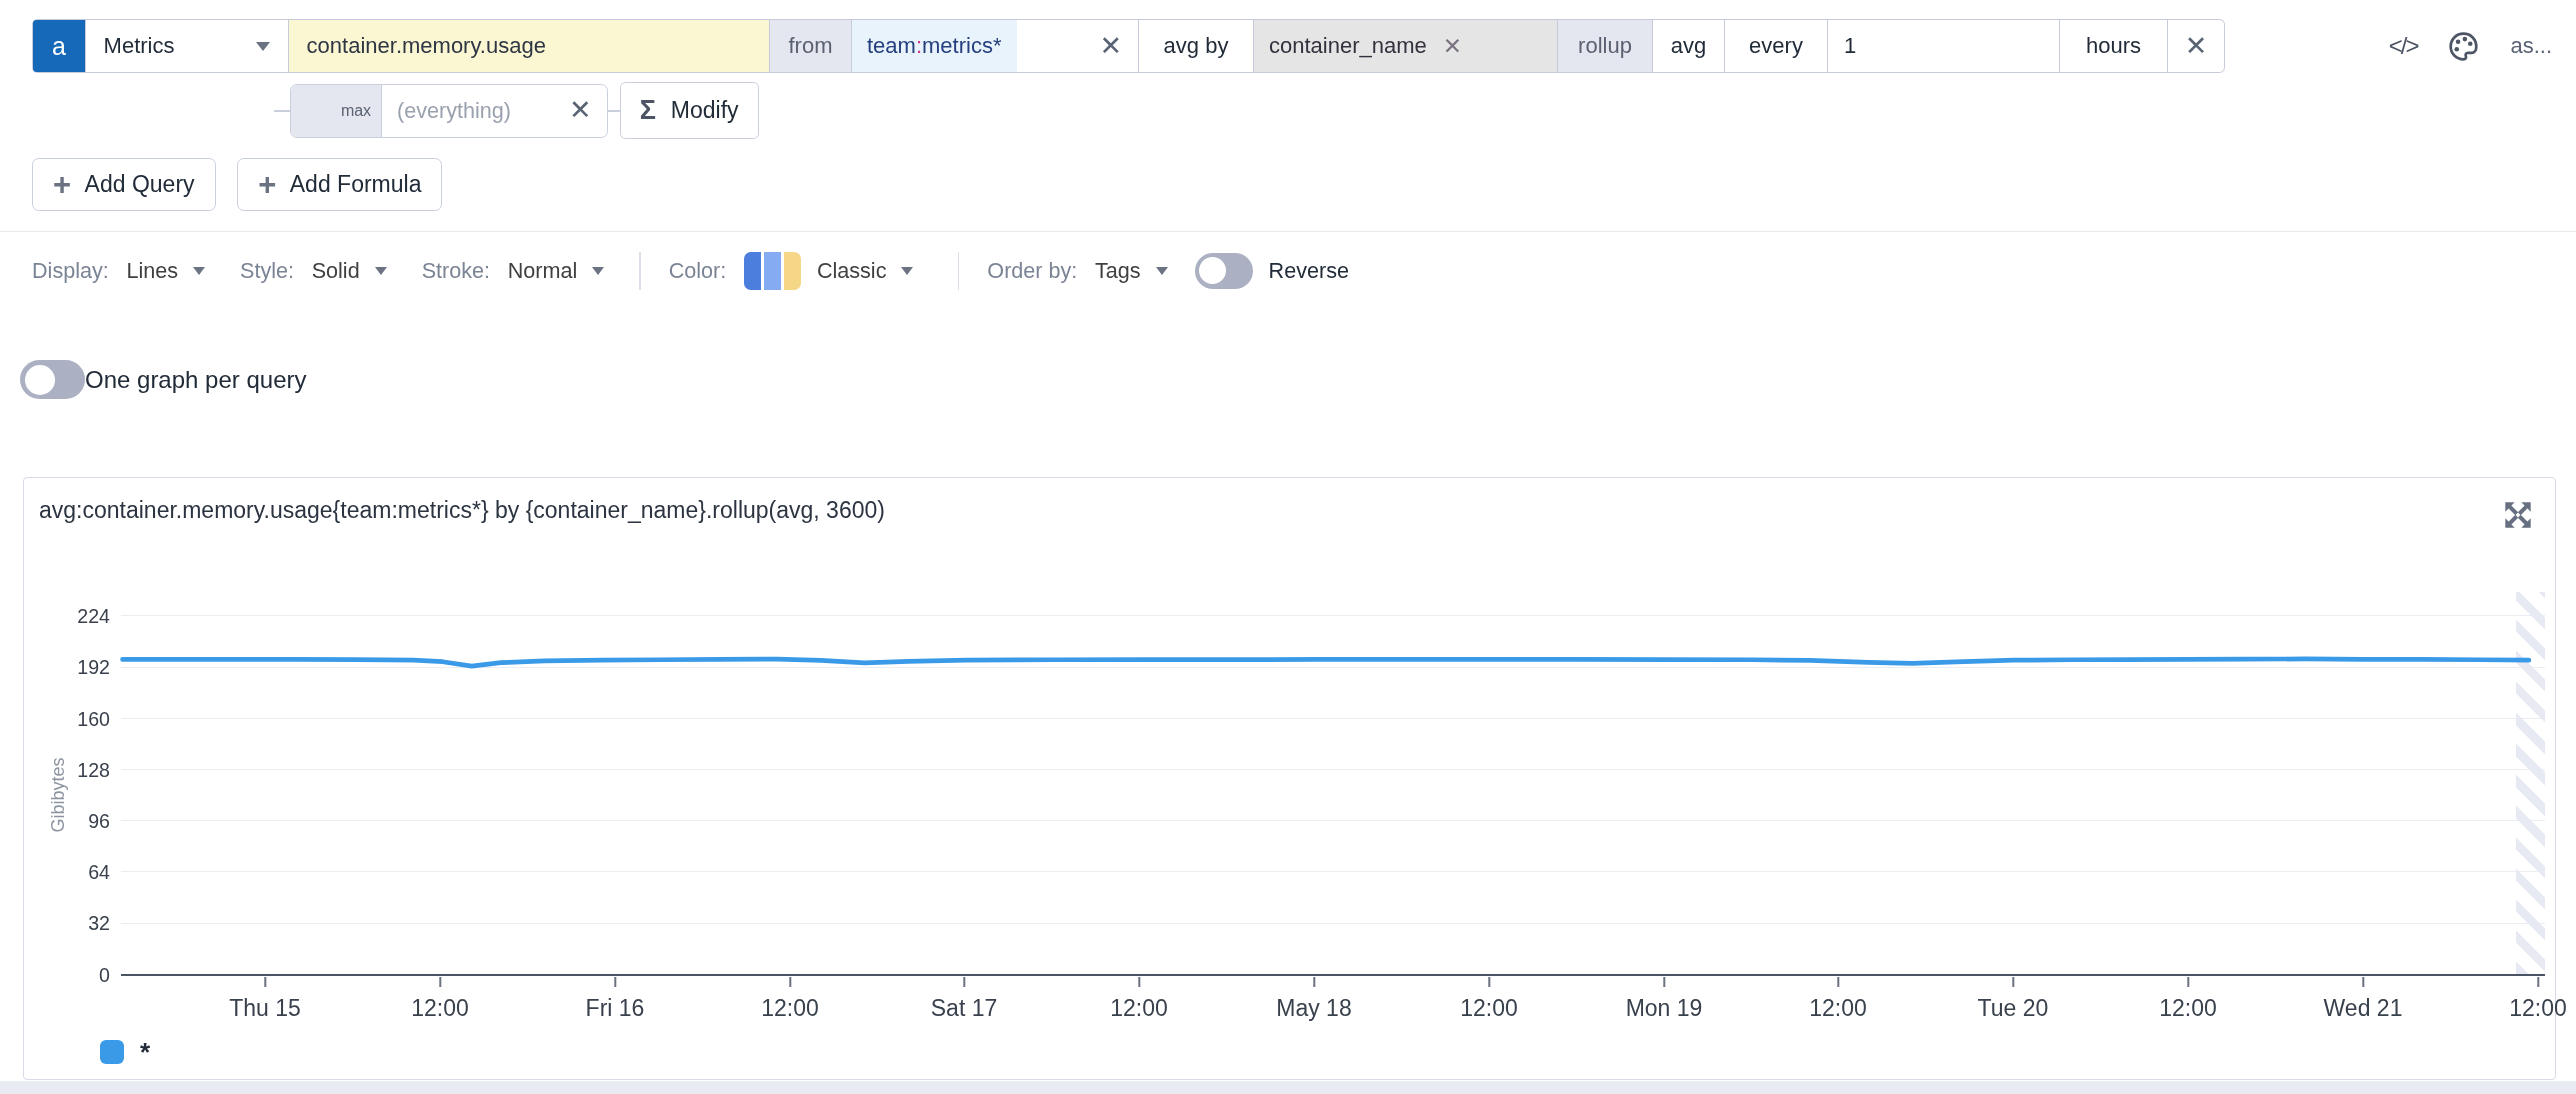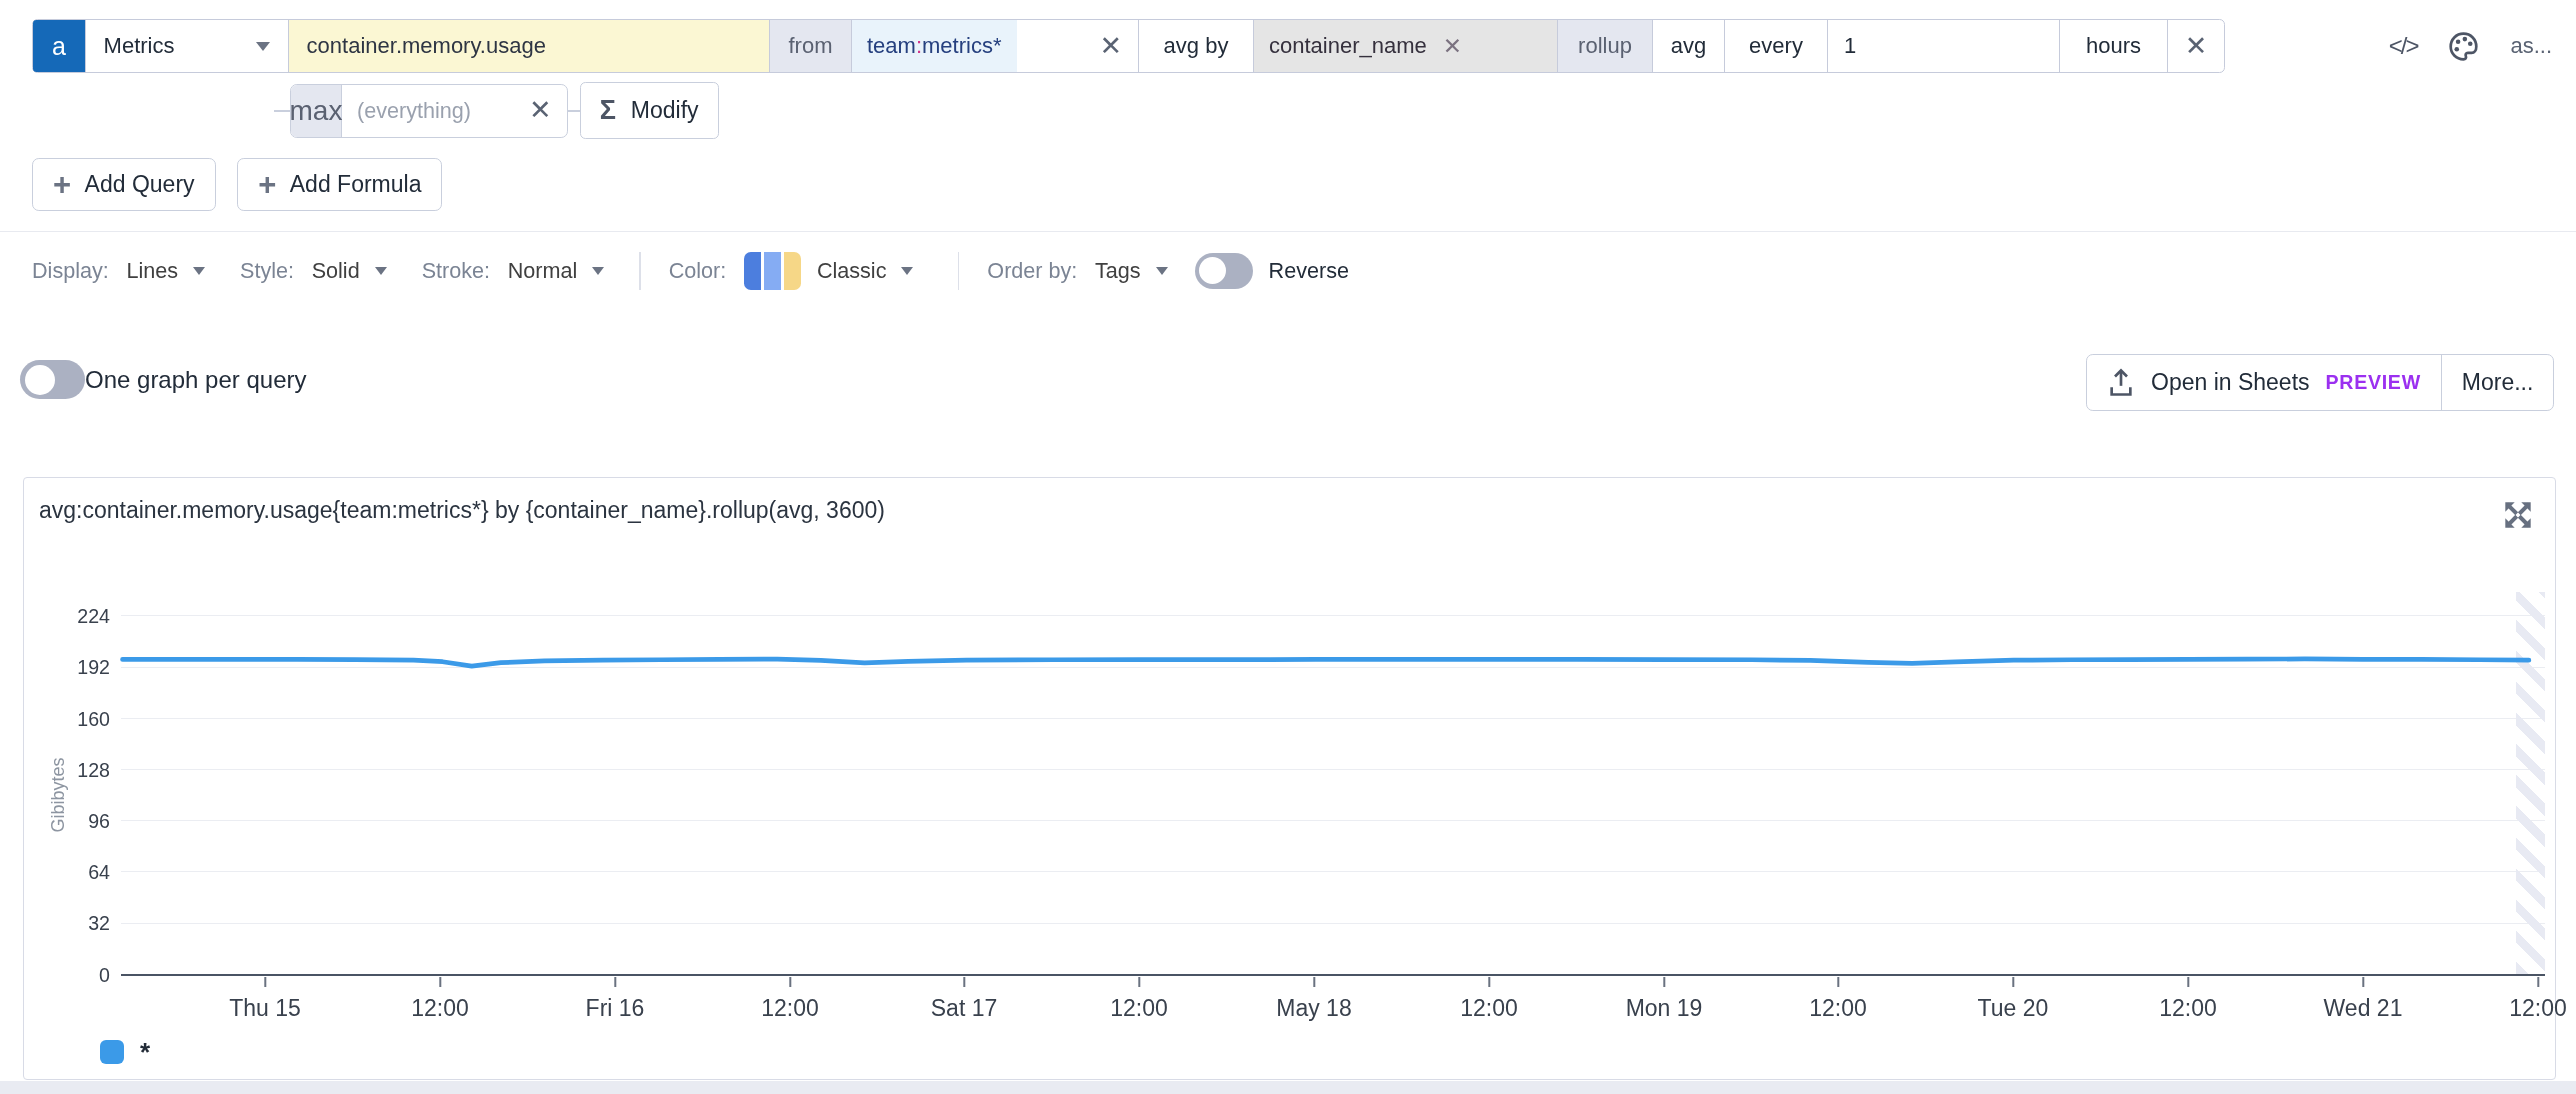--- a/index.html
+++ b/index.html
@@ -31,21 +31,21 @@
             color:#4d5565;}
   .codeicon{font-size:24px;letter-spacing:-2px;font-weight:400;cursor:pointer;}
   .asmore{font-size:22px;color:#5a6373;cursor:pointer;}
 
   
   .limitrow{position:absolute;left:274px;top:82px;height:57px;display:flex;align-items:center;}
   .dash{width:16px;height:2px;background:#c9cfdd;}
   .lgroup{display:flex;align-items:stretch;height:54px;border:1.4px solid #c9cfdd;border-radius:6.8px;
           overflow:hidden;background:#fff;box-sizing:border-box;}
   .lgroup .fn{width:50px;background:#e4e7f0;color:#5a6171;display:flex;align-items:center;
-              justify-content:center;font-size:28px;border-right:1.4px solid #c9cfdd;}
+              justify-content:center;font-size:16px;border-right:1.4px solid #c9cfdd;padding-left:40px;}
   .lgroup input{border:none;outline:none;width:157px;font-family:inherit;font-size:21.6px;
                 padding:0 15px;color:#333;}
   .lgroup input::placeholder{color:#9aa1ae;}
   .lgroup .xwrap{display:flex;align-items:center;padding-right:15px;}
   .modifybtn{display:flex;align-items:center;gap:15px;height:57px;padding:0 19px;background:#fff;
              border:1.4px solid #c9cfdd;border-radius:5.4px;font-size:23px;color:#222c39;
              box-sizing:border-box;cursor:pointer;}
   .sigma{font-size:27px;color:#4d5565;font-weight:600;}
 
   
@@ -243,36 +243,20 @@
     <span class="revlabel">Reverse</span>
   </div>
 
   <div class="row5l">
     <span class="toggle tg-lg">
       <span class="knob"></span>
     </span>
     <span class="onegraph">One graph per query</span>
   </div>
 
-  <div class="row5r">
-    <div class="sheets">
-      <svg width="28" height="31" viewBox="0 0 42 46">
-        <g fill="none" stroke="#4d5565" stroke-width="4">
-          <path d="M21 28 L21 6"></path>
-          <path d="M12 14 L21 5 L30 14"></path>
-          <path d="M7 30 L7 41 L35 41 L35 30"></path>
-        </g>
-      </svg>
-      <span>Open in Sheets</span>
-      <span class="preview" style="color: rgb(155, 48, 240);">PREVIEW</span>
-    </div>
-    <div class="morebtn">
-      <span>More...</span>
-    </div>
-  </div>
 
   <div class="card">
     <div class="card-title">avg:container.memory.usage{team:metrics*} by {container_name}.rollup(avg, 3600)</div>
     <svg class="expand" width="36" height="36" viewBox="0 0 54 54">
       <g fill="#677080" stroke="#677080" stroke-width="6" stroke-linecap="square">
         <polygon points="8,8 22,8 8,22" stroke="none"></polygon>
         <line x1="13" y1="13" x2="23" y2="23"></line>
         <polygon points="46,8 46,22 32,8" stroke="none"></polygon>
         <line x1="41" y1="13" x2="31" y2="23"></line>
         <polygon points="8,46 8,32 22,46" stroke="none"></polygon>

